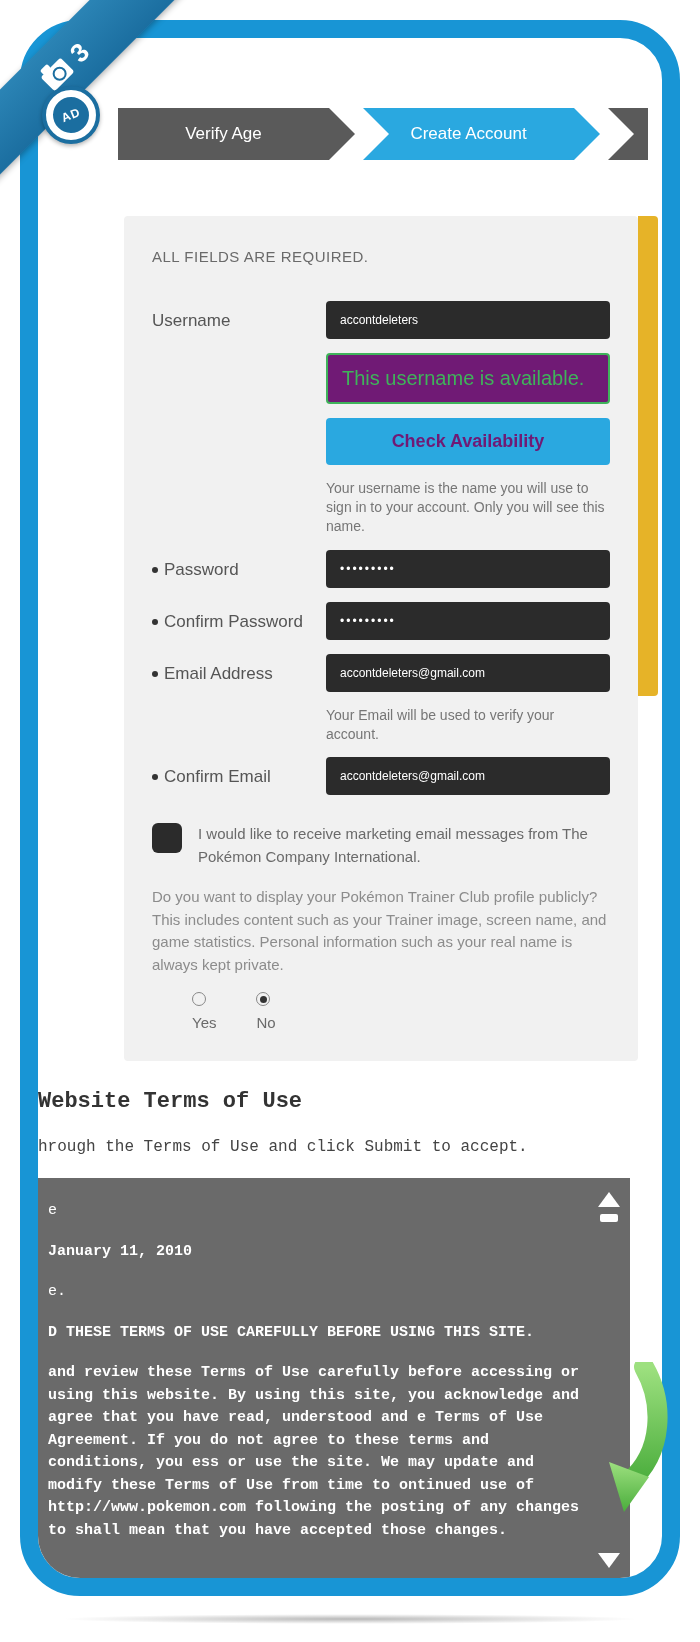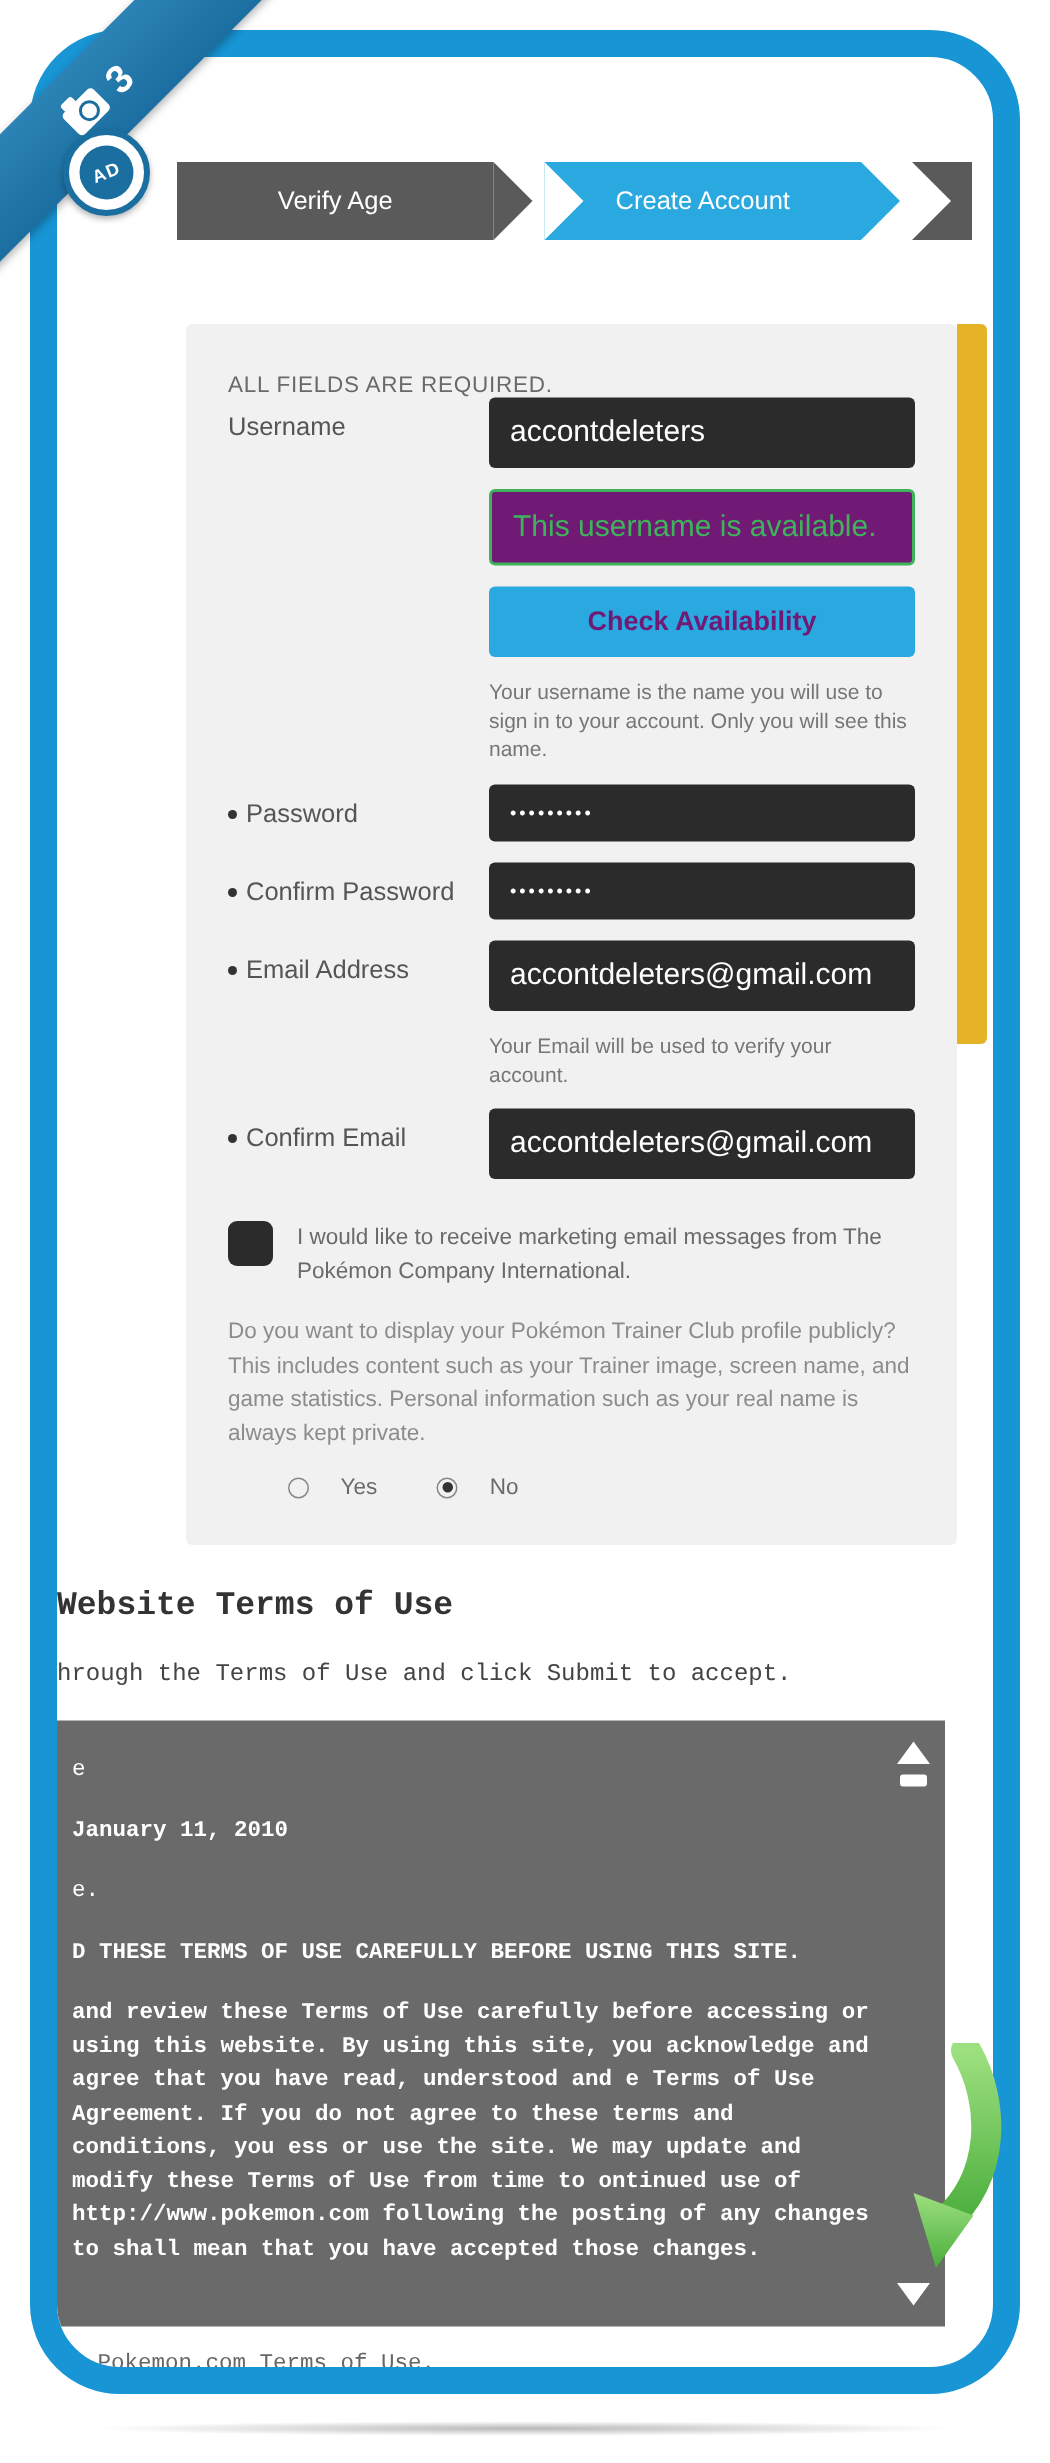--- a/index.html
+++ b/index.html
@@ -198,20 +198,21 @@
     background: #f1f1f1;
     border-radius: 4px;
     padding: 32px 28px 30px 28px;
     position: relative;
     margin-right: 20px;
   }
   .req {
     color: #6a6a6a;
     font-size: 15px;
     letter-spacing: 0.5px;
+    margin-bottom: 36px;
   }
   .row {
     display: flex;
     align-items: flex-start;
     margin-bottom: 14px;
   }
   .lbl {
     flex: 0 0 174px;
     color: #555;
     font-size: 17px;
@@ -229,21 +230,21 @@
     display: flex;
     flex-direction: column;
     gap: 14px;
   }
   .dark-input {
     background: #2b2b2b;
     color: #fff;
     border: none;
     border-radius: 4px;
     padding: 12px 14px;
-    font-size: 20px;
+    font-size: 12px;
     width: 100%;
   }
   .dark-input.dots { letter-spacing: 2px; font-size: 12px; }
   .avail-box {
     border: 2px solid #3fb35a;
     border-radius: 4px;
     padding: 12px 14px;
     color: #3fb35a;
     font-size: 20px;
     background: #701a75;
@@ -289,22 +290,22 @@
   }
   .radio-row {
     display: flex;
     gap: 40px;
     padding-left: 40px;
     color: #6a6a6a;
     font-size: 15px;
   }
   .radio {
     display: flex;
-    align-items: center;
-    gap: 21px;
+    gap: 8px;
+    flex-direction: column;
   }
   .radio-dot {
     width: 14px;
     height: 14px;
     border: 1px solid #888;
     border-radius: 50%;
     display: inline-flex;
     align-items: center;
     justify-content: center;
   }

